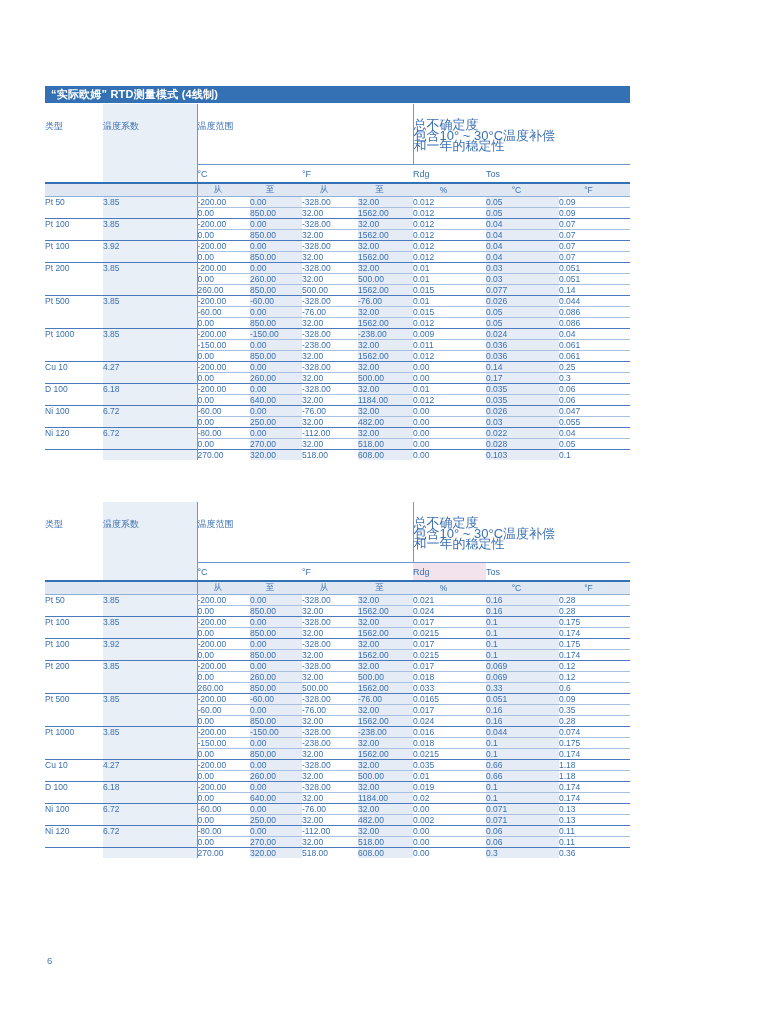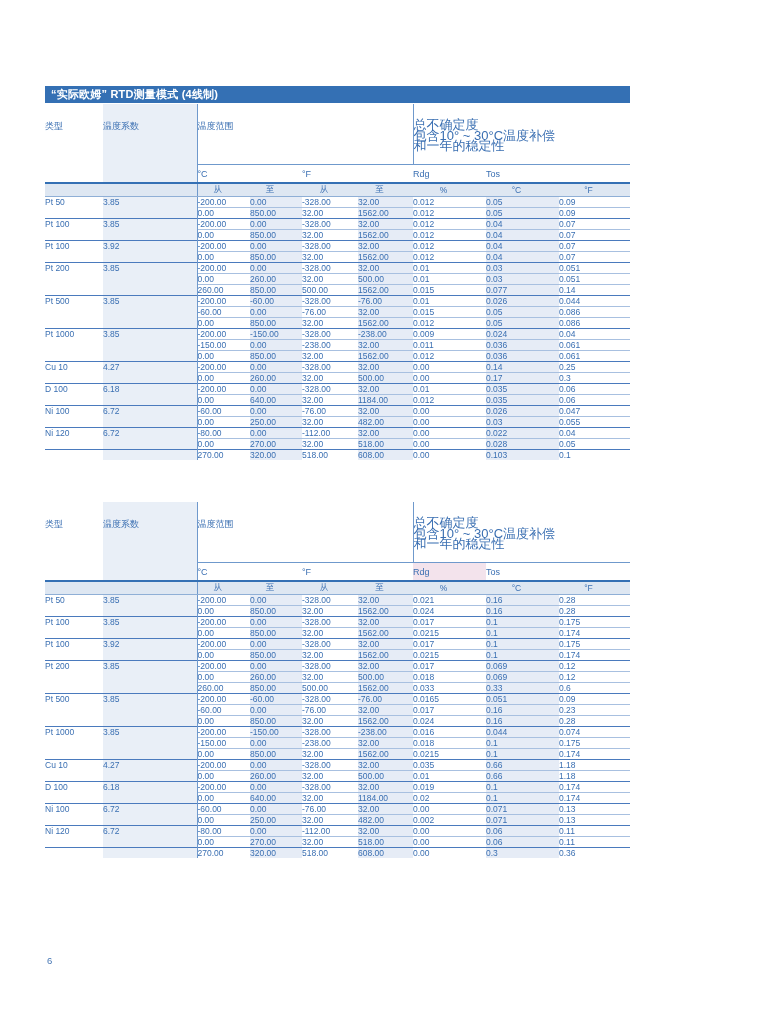--- a/index.html
+++ b/index.html
@@ -528,21 +528,21 @@
           </tr>
           <tr>
             <td class="c-type"></td>
             <td class="c-coeff band-col"></td>
             <td class="num vline">-60.00</td>
             <td class="num shade">0.00</td>
             <td class="num">-76.00</td>
             <td class="num shade">32.00</td>
             <td class="num">0.017</td>
             <td class="num shade">0.16</td>
-            <td class="num">0.23</td>
+            <td class="num">0.35</td>
           </tr>
           <tr>
             <td class="c-type"></td>
             <td class="c-coeff band-col"></td>
             <td class="num vline">0.00</td>
             <td class="num shade">850.00</td>
             <td class="num">32.00</td>
             <td class="num shade">1562.00</td>
             <td class="num">0.024</td>
             <td class="num shade">0.16</td>

